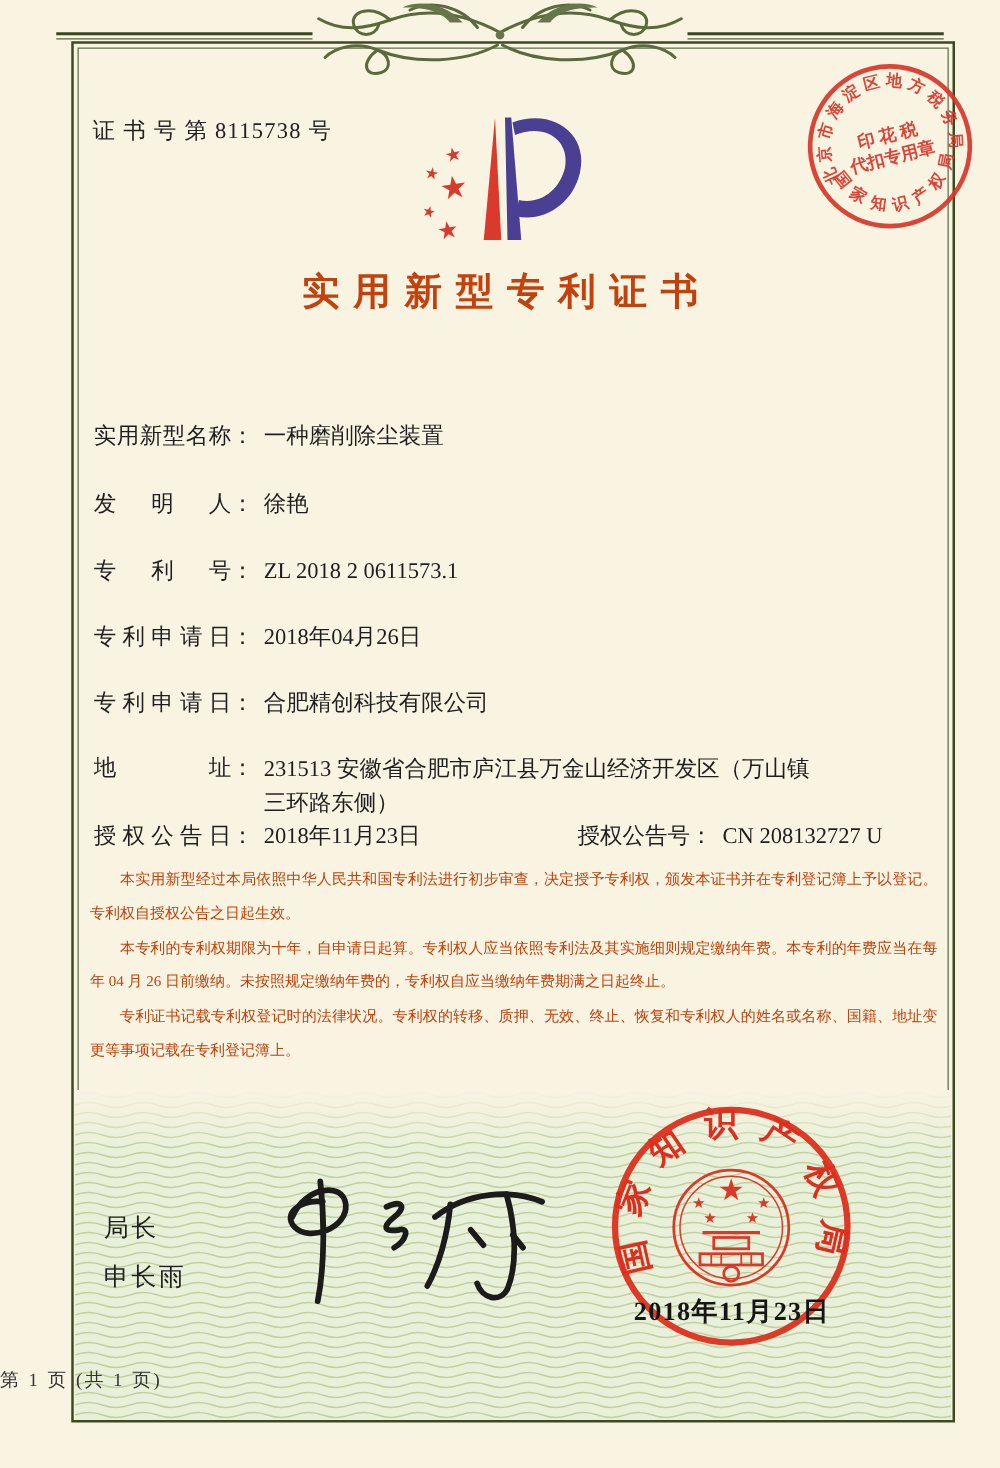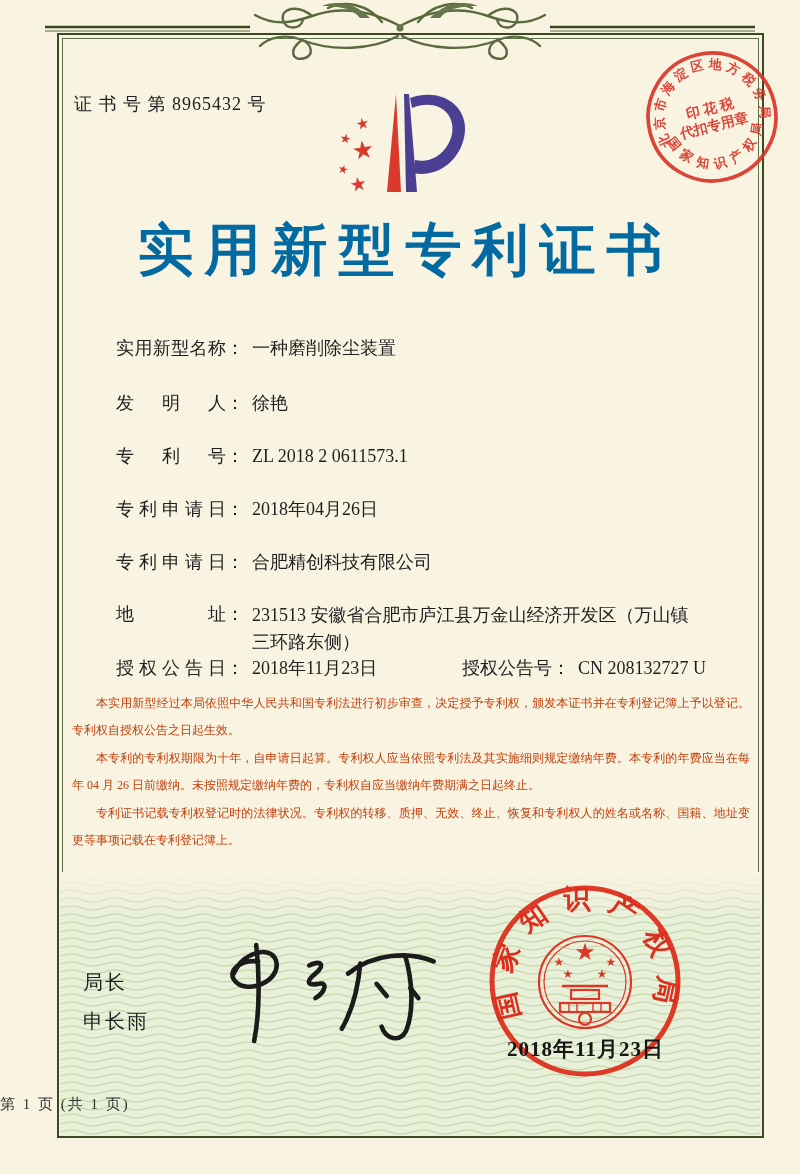--- a/index.html
+++ b/index.html
@@ -11,27 +11,27 @@
   }
   .abs{position:absolute;}
   
   #top-ornament{left:0;top:0;width:800px;height:64px;}
   
   .frame-outer{left:57px;top:33px;width:707px;height:1105px;border:2px solid #3c4a24;box-sizing:border-box;}
   .frame-inner{position:absolute;left:3px;top:3px;right:3px;bottom:3px;border:1px solid #5e7049;}
   
   .cert-no{left:74px;top:92px;font-size:18px;letter-spacing:1px;color:#222;}
   .logo{left:331px;top:80px;width:150px;height:128px;}
-  .title{left:0;top:213px;width:800px;text-align:center;font-size:56px;font-weight:bold;
-         letter-spacing:11px;text-indent:11px;color:#0369a1;}
+  .title{left:0;top:213px;width:800px;text-align:center;font-size:30px;font-weight:bold;
+         letter-spacing:11px;text-indent:11px;color:#c2410c;}
   
   .tax-stamp{left:644px;top:49px;width:136px;height:136px;transform:rotate(-14deg);opacity:.92;}
   
   .row{position:absolute;left:75px;font-size:18px;color:#1e1e1e;white-space:nowrap;}
-  .lbl{display:inline-block;width:110px;text-align:justify;text-align-last:justify;vertical-align:top;margin-left:41px;}
+  .lbl{display:inline-block;width:110px;text-align:justify;text-align-last:justify;vertical-align:top;}
   .val{margin-left:8px;margin-top:48px;}
   .addr-val{display:inline-block;margin-left:8px;width:552px;white-space:normal;vertical-align:top;line-height:27px;}
   
   .paras{left:72px;top:690px;width:678px;}
   .paras p{margin:0 0 1px 0;font-size:12px;line-height:27px;text-align:justify;text-indent:2em;color:#c2410c;}
   
   .guilloche{left:60px;top:872px;width:701px;height:264px;z-index:0;}
   
   .sig-title{left:83px;top:969px;font-size:20px;letter-spacing:2px;z-index:2;}
   .sig-name{left:83px;top:1008px;font-size:20px;letter-spacing:2px;z-index:2;}
@@ -87,21 +87,21 @@
     <linearGradient id="fade" x1="0" y1="0" x2="0" y2="1">
       <stop offset="0" stop-color="#f9f3e2" stop-opacity="1"></stop>
       <stop offset="1" stop-color="#f9f3e2" stop-opacity="0"></stop>
     </linearGradient>
   </defs>
   <rect x="0" y="0" width="701" height="264" fill="#e9f0da"></rect>
   <rect x="0" y="0" width="701" height="264" fill="url(#wv)"></rect>
   <rect x="0" y="0" width="701" height="46" fill="url(#fade)"></rect>
 </svg>
 
-<div class="abs cert-no">证 书 号 第 8965432 号</div>
+<div class="abs cert-no">证 书 号 第 8115738 号</div>
 
 <svg class="abs logo" viewBox="0 0 150 128">
   <g fill="#d93a2c">
     <text x="26" y="50" font-size="15" transform="rotate(-12 26 50)">★</text>
     <text x="8" y="62" font-size="13" transform="rotate(10 8 62)">★</text>
     <text x="22" y="80" font-size="25" transform="rotate(-8 22 80)">★</text>
     <text x="6" y="92" font-size="12" transform="rotate(14 6 92)">★</text>
     <text x="20" y="112" font-size="19" transform="rotate(-10 20 112)">★</text>
   </g>
   <polygon points="56,112 65,14 70,112" fill="#d93a2c"></polygon>

